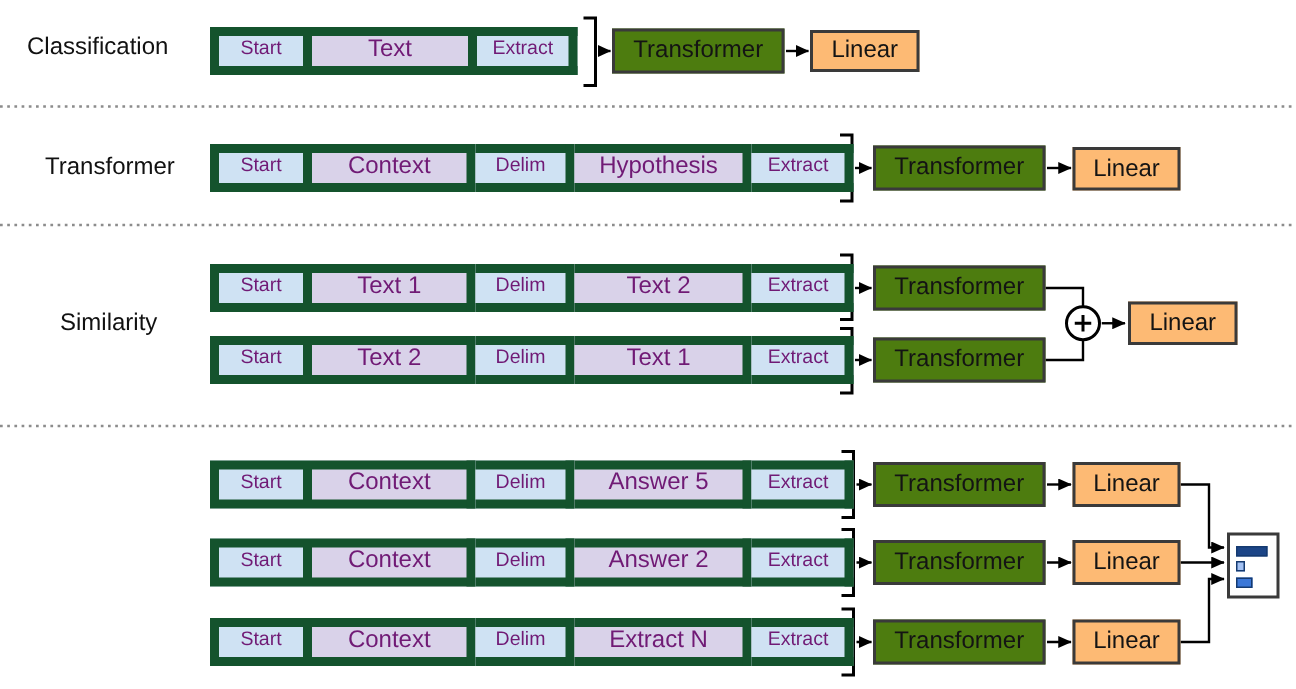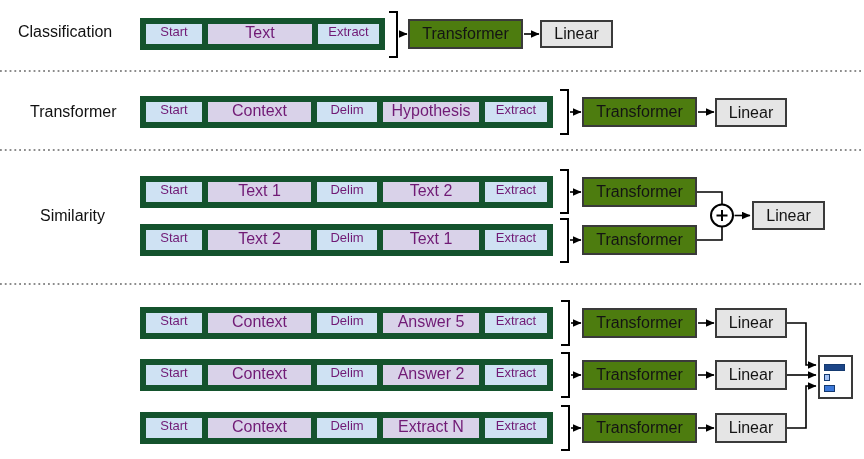--- a/index.html
+++ b/index.html
@@ -7,26 +7,26 @@
           font-family:"Liberation Sans",sans-serif;color:#111;}
   .overlay{position:absolute;left:0;top:0;width:864px;height:459px;pointer-events:none;}
   .sec-label{position:absolute;font-size:16px;line-height:18px;color:#111;white-space:nowrap;}
   .seq{position:absolute;display:flex;height:32px;}
   .cell{box-sizing:border-box;border:6px solid #14532d;display:flex;align-items:flex-start;
         justify-content:center;font-size:13px;color:#701a75;}
   .cell + .cell{border-left-width:0;}
   .cell.big{font-size:16px;}
   .blue{background:#cfe2f3;}
   .purple{background:#d9d2e9;}
-  .w68{width:68px}.w109{width:109px}.w66{width:66px}.w107{width:102px}
+  .w68{width:68px}.w109{width:109px}.w66{width:66px}.w107{width:118px}
   .w110{width:110px}.w67{width:67px}
   .tbox,.lbox{position:absolute;box-sizing:border-box;border:2px solid #3a3a3a;
         display:flex;align-items:center;justify-content:center;font-size:16px;color:#141414;}
   .tbox{background:#4d7c0f;}
-  .lbox{background:#e5e5e5;}
+  .lbox{background:#fdba74;}
   .outbox{position:absolute;left:818px;top:355px;width:35px;height:44px;box-sizing:border-box;
         border:2px solid #3a3a3a;background:#fff;}
   .obar{position:absolute;left:4px;height:7px;box-sizing:border-box;border:1px solid #153a70;}
 </style>
 </head>
 <body>
 
 <div class="canvas">
 
   <svg class="overlay" viewBox="0 0 864 459">

